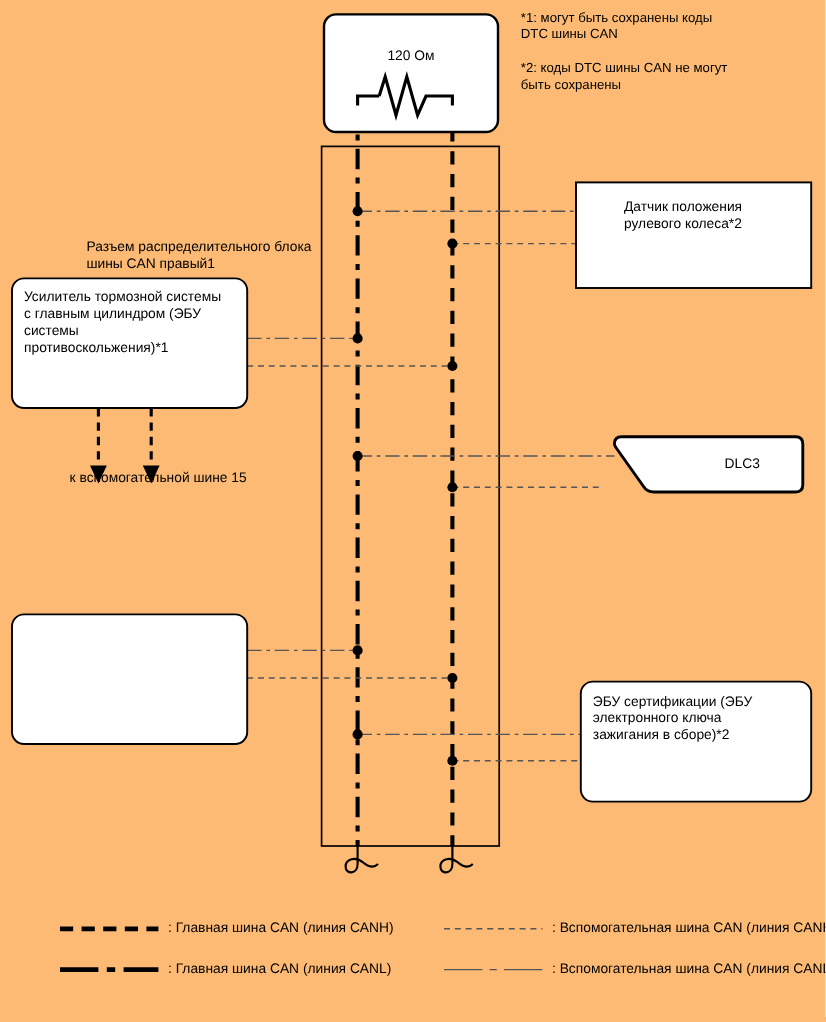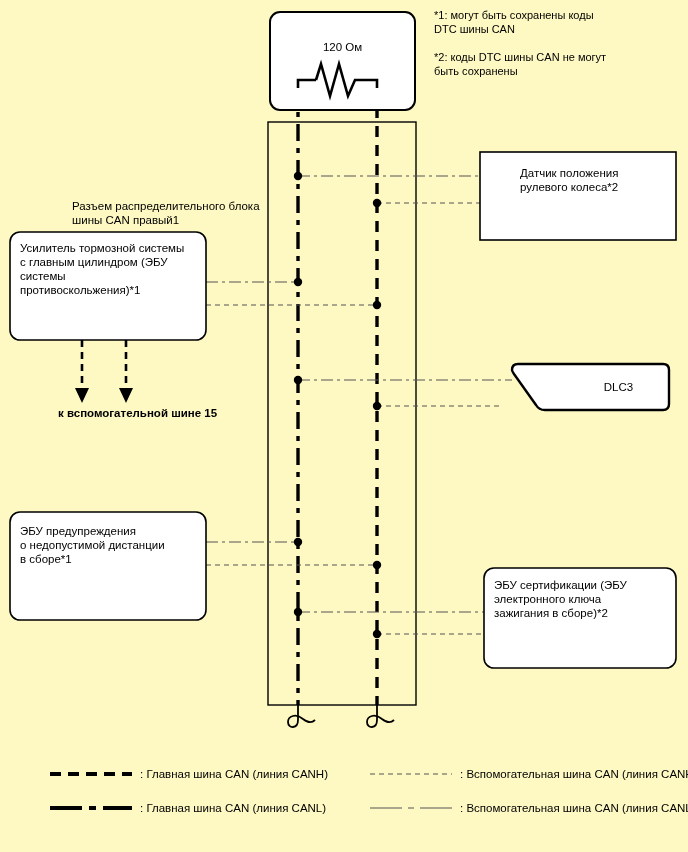--- a/index.html
+++ b/index.html
@@ -10,21 +10,21 @@
   }
   body {
     font-family: "Liberation Sans", sans-serif;
     color: #000000;
   }
   #page {
     position: relative;
     width: 688px;
     height: 852px;
     overflow: hidden;
-    background: #fef9c3;
+    background: #fdba74;
   }
   .svg-layer {
     position: absolute;
     left: 0;
     top: 0;
     width: 688px;
     height: 852px;
   }
   .txt {
     position: absolute;
@@ -156,25 +156,22 @@
   <div class="txt center-label" style="left:270px; top:40px; width:145px;text-align:center;">120 Ом</div>
 
   <div class="txt" style="left:72px; top:163px; width:240px;margin-top:36px;">Разъем распределительного блока
 шины CAN правый1</div>
 
   <div class="txt" style="left:20px; top:241px; width:180px;">Усилитель тормозной системы
 с главным цилиндром (ЭБУ
 системы
 противоскольжения)*1</div>
 
-  <div class="txt" style="left:58px; top:406px; width:200px;font-weight:bold;">к вспомогательной шине 15</div>
+  <div class="txt" style="left:58px; top:392px; width:200px;">к вспомогательной шине 15</div>
 
-  <div class="txt" style="left:20px; top:524px; width:180px;">ЭБУ предупреждения
-о недопустимой дистанции
-в сборе*1</div>
 
   <div class="txt" style="left:520px; top:166px; width:180px;">Датчик положения
 рулевого колеса*2</div>
 
   <div class="txt center-label" style="left:540px; top:380px; width:157px;">DLC3</div>
 
   <div class="txt" style="left:494px; top:578px; width:180px;">ЭБУ сертификации (ЭБУ
 электронного ключа
 зажигания в сборе)*2</div>
 

